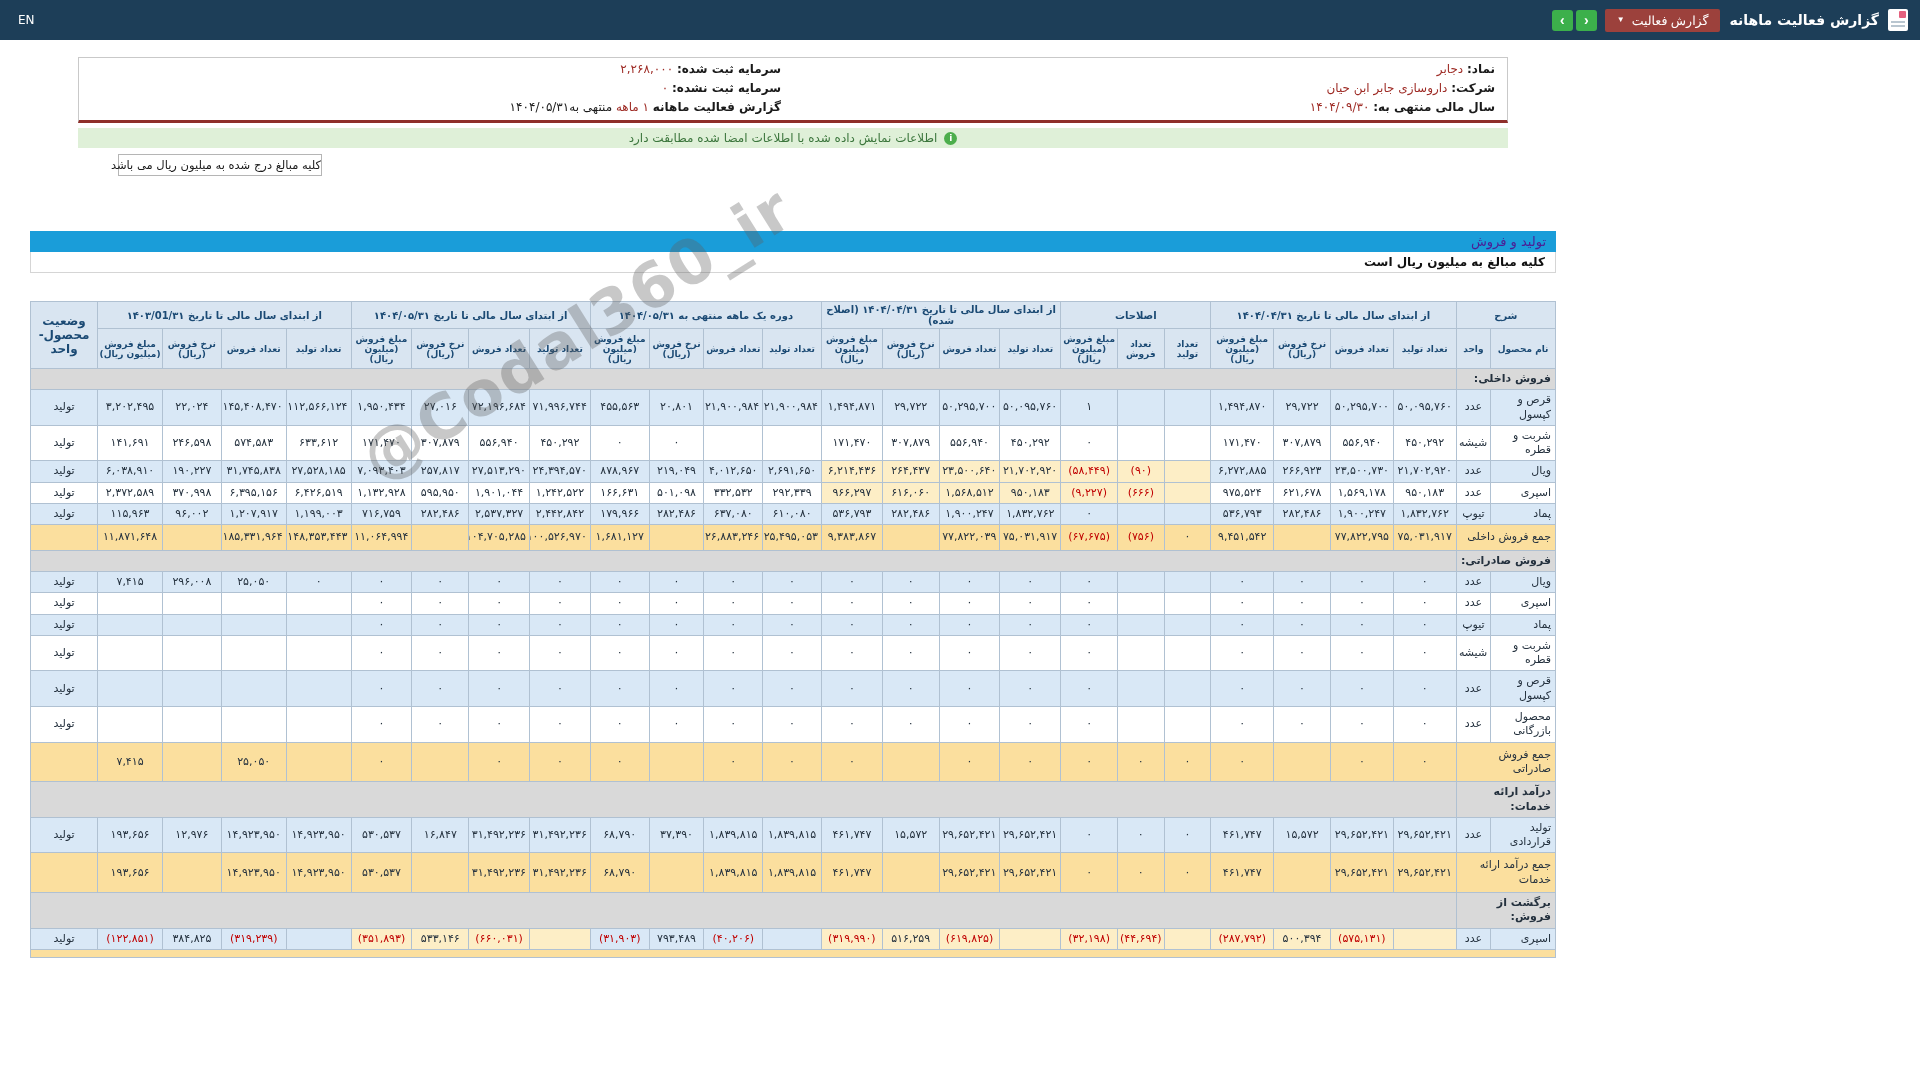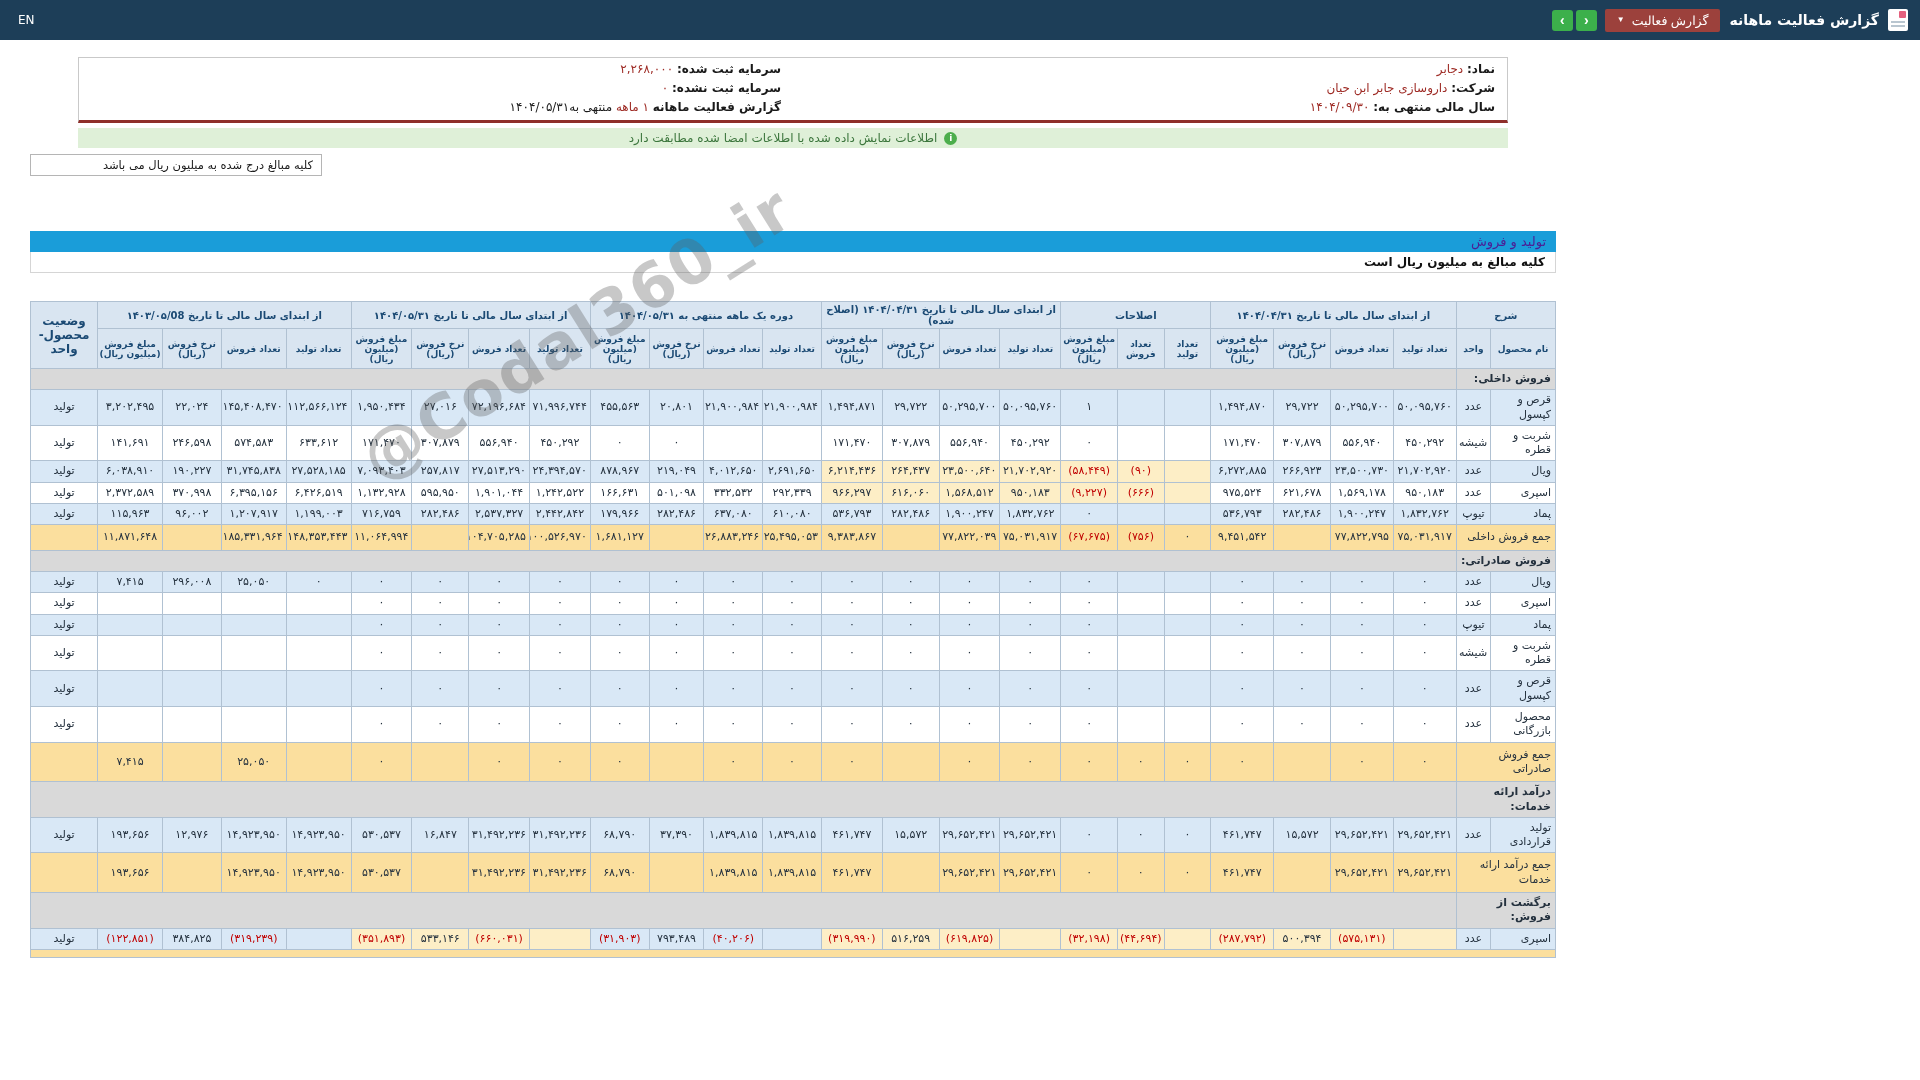--- a/index.html
+++ b/index.html
@@ -28,22 +28,22 @@
   .info-row{ padding:1px 12px; font-size:12px; line-height:17px; color:#1a1a1a; white-space:nowrap; }
   .info-row .lbl{ font-weight:700; }
   .info-row .val{ color:#9e2b25; }
   .info-row .post{ color:#1a1a1a; }
   
   .alert{ margin:5px 48px 0 48px; background:#dff0d8; height:20px; display:flex; align-items:center;
     justify-content:center; gap:7px; color:#3c763d; font-size:12px; }
   .info-icon{ width:13px; height:13px; border-radius:50%; background:#4cae4c; color:#fff; font-size:9px;
     font-weight:700; display:flex; align-items:center; justify-content:center; flex:none; font-style:normal; }
   
-  .note{ margin:6px 1234px 0 48px; width:292px; border:1px solid #b5b5b5; background:#fff;
-    padding:3px 8px; font-size:11.5px; color:#1a1a1a; white-space:nowrap; }
+  .note{ margin:6px 1234px 0 48px; width:204px; border:1px solid #b5b5b5; background:#fff;
+    padding:3px 0; font-size:11.5px; color:#1a1a1a; white-space:nowrap; }
   
   .sec-title{ margin-top:55px; background:#1a9dd9; color:#4c1d95; font-size:13px; font-weight:400; padding:3px 10px; }
   .sec-sub{ background:#fff; border:1px solid #d5d5d5; border-top:none; padding:3px 10px;
     font-size:12px; font-weight:700; color:#111; }
   
   table{ margin-top:28px; width:100%; border-collapse:collapse; table-layout:fixed; }
   th,td{ border:1px solid #b0c1d2; overflow:hidden; }
   thead th{ background:#d9e5f1; color:#1b4a74; font-weight:700; font-size:10px; padding:2px 2px; text-align:center; }
   thead th.sub{ font-size:9px; height:40px; padding:2px 1px; }
   thead th.status-h{ font-size:12px; }
@@ -139,21 +139,21 @@
         <col style="width: 66px;">
       </colgroup>
       <thead>
         <tr>
           <th colspan="2">شرح</th>
           <th colspan="4">از ابتدای سال مالی تا تاریخ ۱۴۰۴/۰۴/۳۱</th>
           <th colspan="3">اصلاحات</th>
           <th colspan="4">از ابتدای سال مالی تا تاریخ ۱۴۰۴/۰۴/۳۱ (اصلاح شده)</th>
           <th colspan="4">دوره یک ماهه منتهی به ۱۴۰۴/۰۵/۳۱</th>
           <th colspan="4">از ابتدای سال مالی تا تاریخ ۱۴۰۴/۰۵/۳۱</th>
-          <th colspan="4">از ابتدای سال مالی تا تاریخ ۱۴۰۳/۰۵/08</th>
+          <th colspan="4">از ابتدای سال مالی تا تاریخ ۱۴۰۳/01/۳۱</th>
           <th rowspan="2" class="status-h">وضعیت محصول-واحد</th>
         </tr>
         <tr>
           <th class="sub">نام محصول</th>
           <th class="sub">واحد</th>
           <th class="sub">تعداد تولید</th>
           <th class="sub">تعداد فروش</th>
           <th class="sub">نرخ فروش (ریال)</th>
           <th class="sub">مبلغ فروش (میلیون ریال)</th>
           <th class="sub">تعداد تولید</th>

